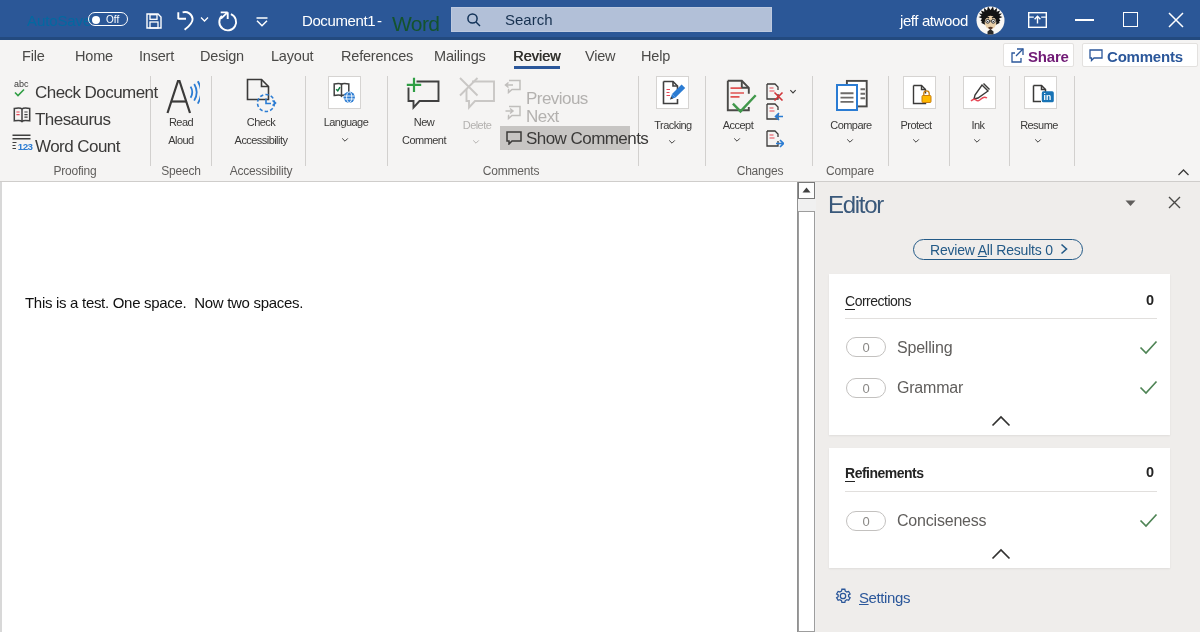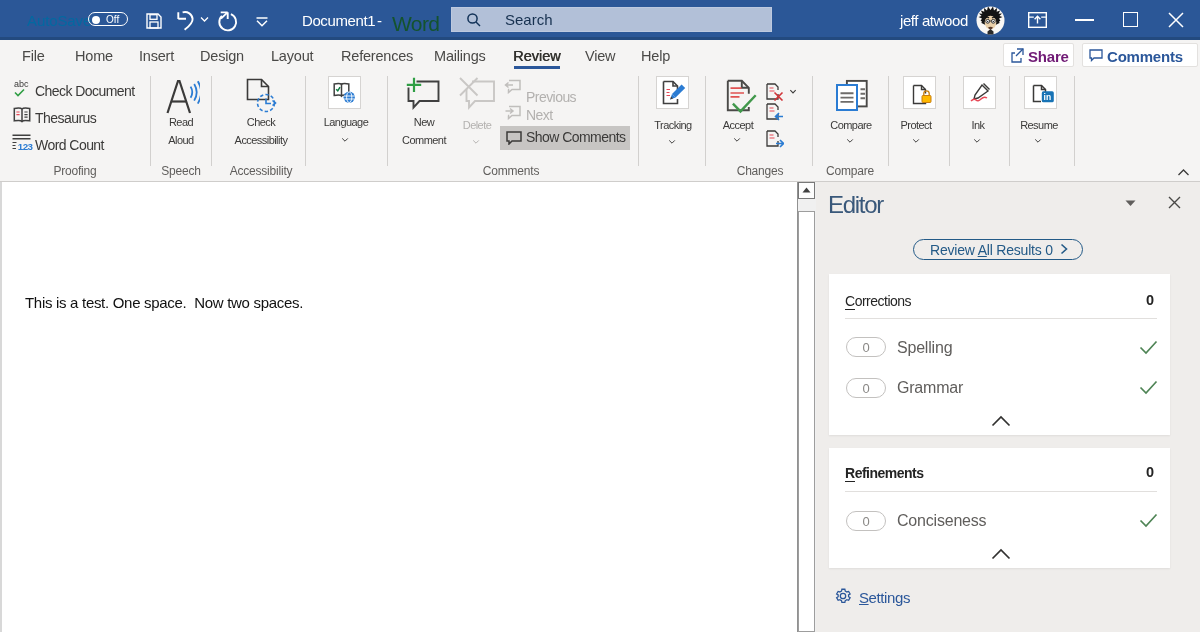--- a/index.html
+++ b/index.html
@@ -1,20 +1,20 @@
 <!DOCTYPE html>
 <html><head>
 <meta charset="utf-8">
 <style>
 *{margin:0;padding:0;box-sizing:border-box}
 html,body{width:1200px;height:632px}
 body{position:relative;font-family:"Liberation Sans",sans-serif;overflow:hidden;background:#fff}
 .abs{position:absolute}
 .ic{position:absolute}
-.rtxt{position:absolute;font-size:14px;color:#3b3a39;letter-spacing:-0.55px;white-space:nowrap}
+.rtxt{position:absolute;font-size:17px;color:#3b3a39;letter-spacing:-0.55px;white-space:nowrap}
 .rtxtc{position:absolute;font-size:11px;color:#3b3a39;letter-spacing:-0.55px;white-space:nowrap;text-align:center}
 .glbl{position:absolute;font-size:12px;color:#605e5c;letter-spacing:-0.2px;white-space:nowrap;text-align:center}
 .sep{position:absolute;width:1px;background:#d2d0ce}
 .chev{position:absolute;width:8px;height:8px}
 .ibox{position:absolute;width:33px;height:33px;background:#fff;border:1px solid #d6d4d2}
 </style>
 </head>
 <body>
 
 <div class="abs" style="left:0;top:0;width:1200px;height:37px;background:#2b5797"></div>

